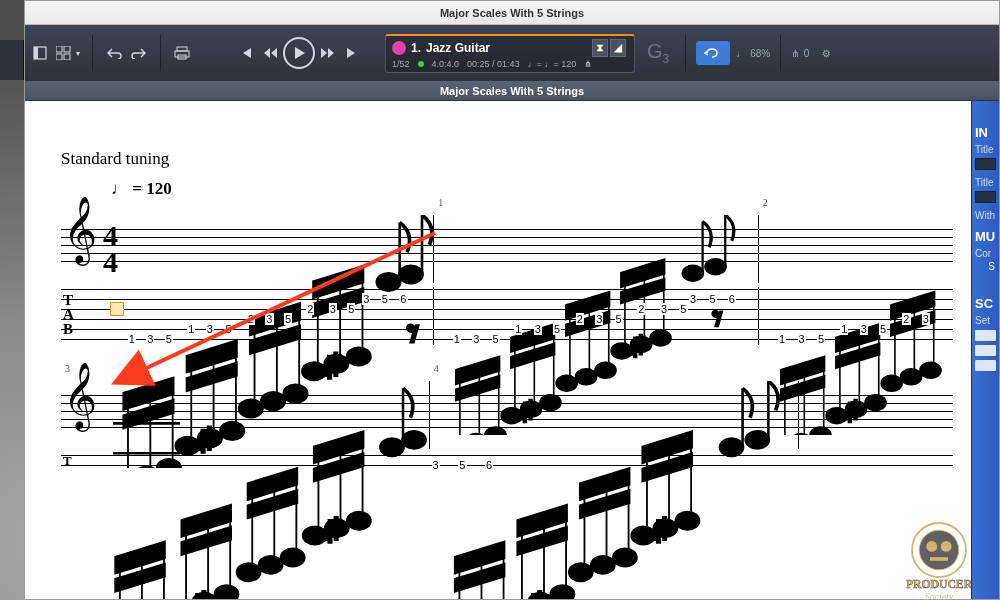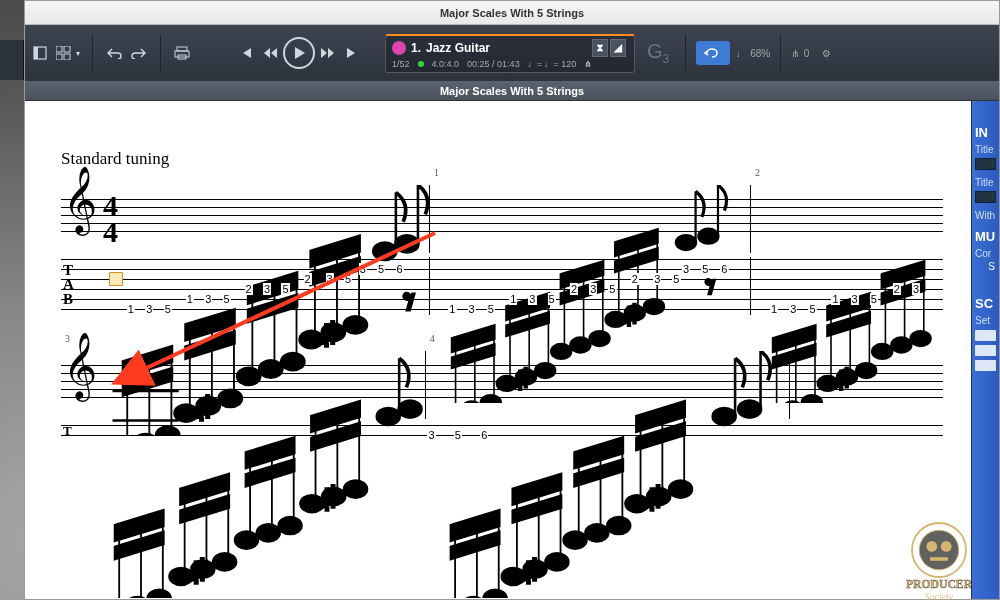--- a/index.html
+++ b/index.html
@@ -123,21 +123,21 @@
   
   .main {
     flex: 1;
     display: flex;
     overflow: hidden;
   }
   .score-area {
     flex: 1;
     background: #fff;
     position: relative;
-    padding: 48px 28px 0 36px;
+    padding: 48px 18px 0 36px;
     font-family: Georgia, 'Times New Roman', serif;
     color: #000;
     overflow: hidden;
   }
 
   .tuning-label { font-size: 17px; margin-bottom: 10px;}
   .tempo-label { font-size: 17px; margin-left: 50px; font-weight: bold;}
   .tempo-label .qn { font-weight: normal; }
 
   
@@ -371,20 +371,23 @@
   </div>
 
   <div class="subheader">
     <span>Major Scales With 5 Strings</span>
   </div>
 
   <div class="main">
     <div class="score-area">
 
       <div class="tuning-label">Standard tuning</div>
+      <div class="tempo-label">
+        <span class="qn">♩ </span><span>= 120</span>
+      </div>
 
       <div class="system">
         <div class="measure-notation" style="flex:1.15">
           <div class="staff-lines">
               <div style="top:14px"></div>
               <div style="top:22px"></div>
               <div style="top:30px"></div>
               <div style="top:38px"></div>
               <div style="top:46px"></div>
             </div>

